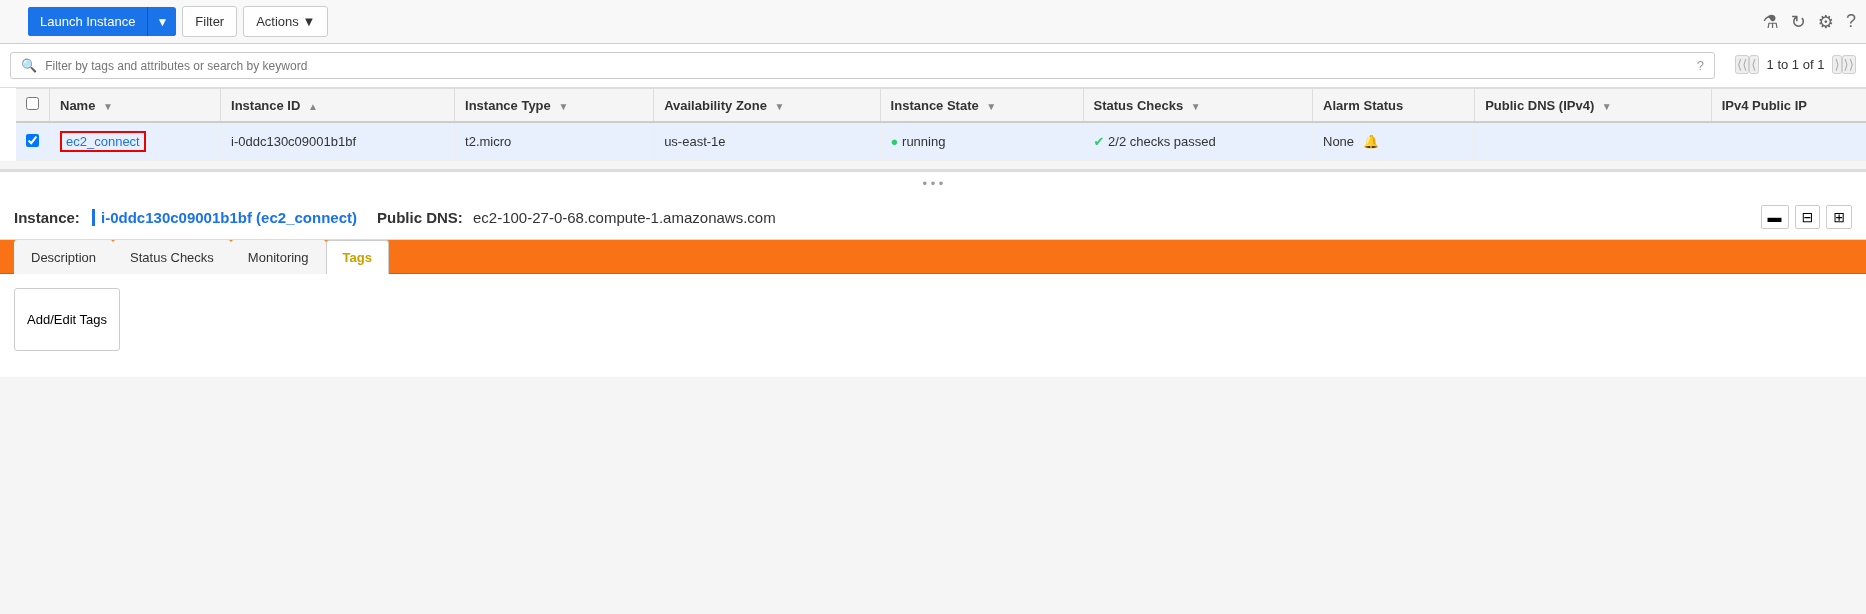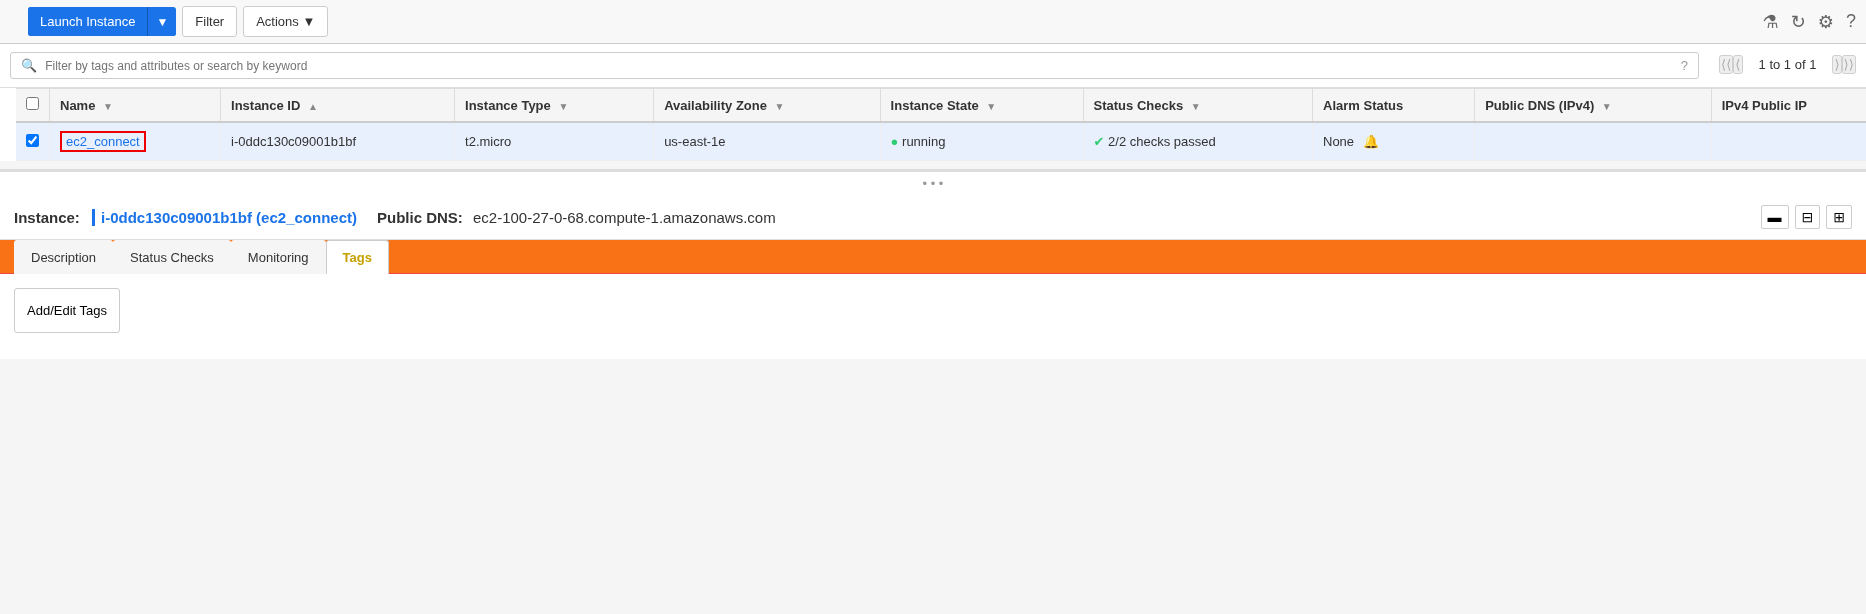--- a/index.html
+++ b/index.html
@@ -189,21 +189,21 @@
       border-bottom-color: white;
       color: #c8a000;
       font-weight: bold;
     }
 
     
     .tags-content {
       padding: 14px;
     }
     .add-edit-btn {
-      padding: 14px 12px;
+      padding: 23px 12px;
       background: white;
       border: 1px solid #ccc;
       border-radius: 3px;
       cursor: pointer;
       font-size: 13px;
       margin-bottom: 12px;
     }
     .tags-table {
       width: 100%;
       border-collapse: collapse;
@@ -254,21 +254,21 @@
 
 <div style="display:flex; align-items:center; background:white; border-bottom:1px solid #ddd;">
   <div class="search-bar" style="flex:1;">
     <span class="search-icon">🔍</span>
     <input type="text" placeholder="Filter by tags and attributes or search by keyword" style="">
     <span class="search-help">?</span>
   </div>
   <div class="table-nav-row">
     <button disabled="">⟨⟨</button>
     <button disabled="">⟨</button>
-    <span style="padding:0 16px;">1 to 1 of 1</span>
+    <span style="padding:0 8px;">1 to 1 of 1</span>
     <button disabled="">⟩</button>
     <button disabled="">⟩⟩</button>
   </div>
 </div>
 
 <div style="overflow-x:auto; background:white;">
   <table class="main-table">
     <thead>
       <tr>
         <th class="checkbox-col">

